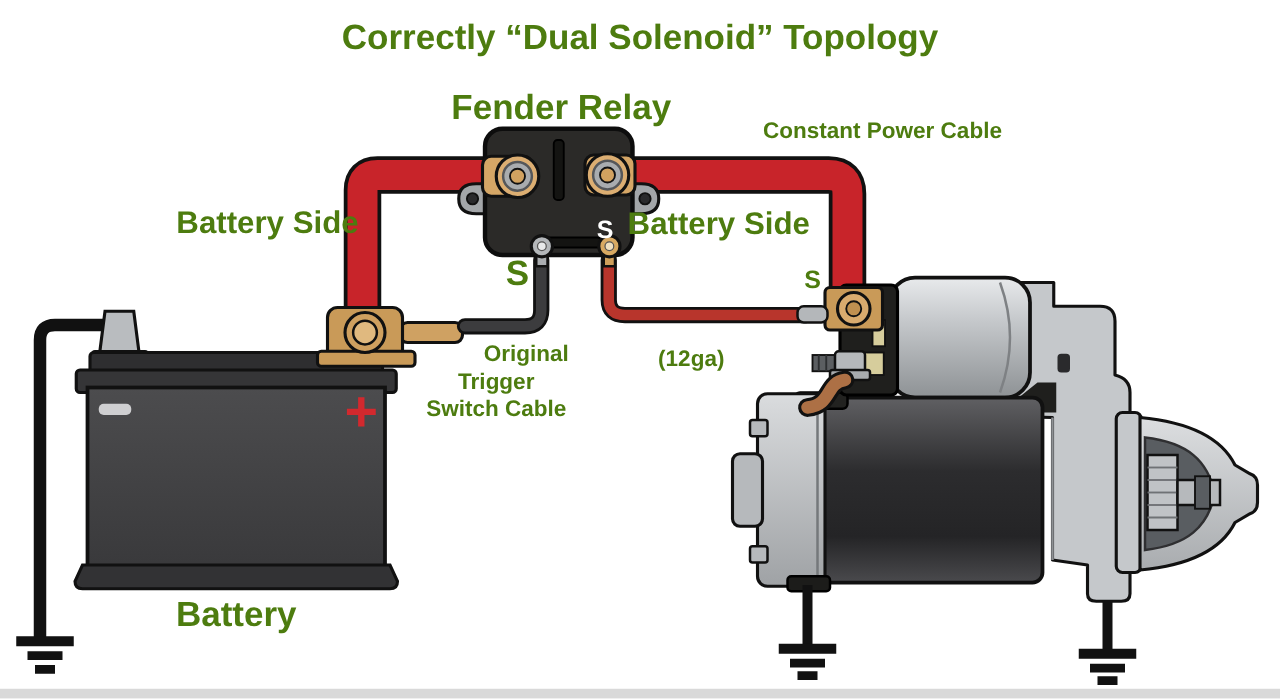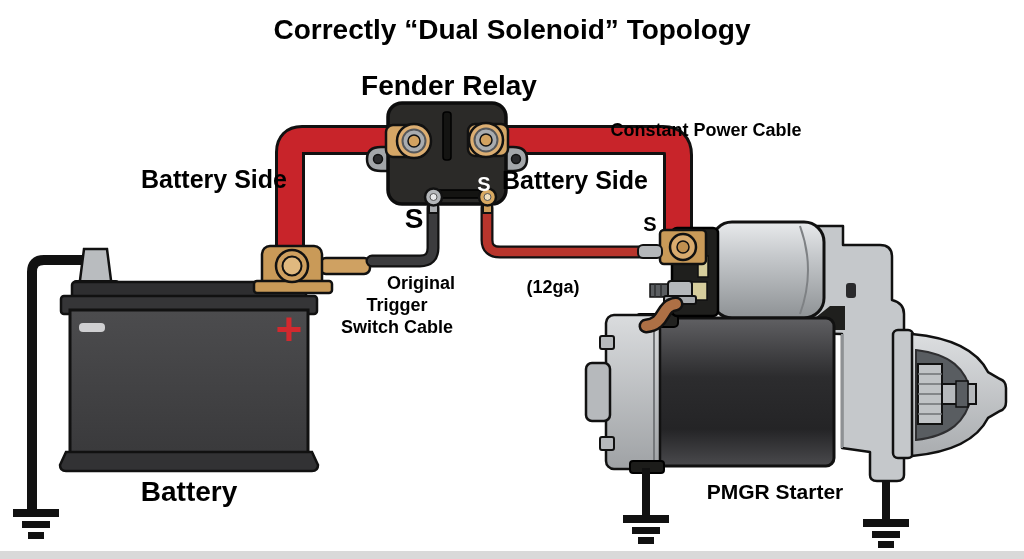--- a/index.html
+++ b/index.html
@@ -1,19 +1,19 @@
 <!DOCTYPE html>
 <html><head>
 <meta charset="utf-8">
 <style>
   html,body{margin:0;padding:0;background:#ffffff;}
   #canvas{position:relative;width:1024px;height:559px;background:#ffffff;overflow:hidden;
           font-family:"Liberation Sans",sans-serif;}
   #diagram-svg{position:absolute;left:0;top:0;}
-  .lbl{position:absolute;font-weight:bold;color:#000000;transform:translate(-50%,-50%);
+  .lbl{position:absolute;font-weight:bold;color:#4d7c0f;transform:translate(-50%,-50%);
        white-space:nowrap;line-height:1;}
   .lbl.white{color:#ffffff;}
   .t-title{font-size:28px;}
   .t-22{font-size:28px;}
   .t-21{font-size:21px;}
   .t-20{font-size:20px;}
   .t-19{font-size:25px;}
   .t-18{font-size:18px;}
 </style>
 </head>
@@ -206,26 +206,25 @@
   <g>
     <rect x="882" y="480" width="8" height="42" fill="#111"></rect>
     <rect x="863" y="519" width="46" height="8" fill="#111"></rect>
     <rect x="872" y="531" width="28" height="7" fill="#111"></rect>
     <rect x="878" y="541" width="16" height="7" fill="#111"></rect>
   </g>
 </svg>
 
 <div class="lbl t-title" style="left:512px;top:30px;">Correctly “Dual Solenoid” Topology</div>
 <div class="lbl t-22" style="left:449px;top:86px;">Fender Relay</div>
-<div class="lbl t-18" style="left:706px;top:130px;text-align:right;">Constant Power Cable</div>
+<div class="lbl t-18" style="left:706px;top:104px;text-align:right;">Constant Power Cable</div>
 <div class="lbl t-19" style="left:214px;top:179px;">Battery Side</div>
 <div class="lbl t-19" style="left:575px;top:180px;">Battery Side</div>
 <div class="lbl t-22" style="left:414px;top:219px;">S</div>
 <div class="lbl t-20 white" style="left:484px;top:184px;">S</div>
 <div class="lbl t-20" style="left:650px;top:224px;">S</div>
 <div class="lbl t-18" style="left:397px;top:283px;margin-left:24px;">Original</div>
 <div class="lbl t-18" style="left:397px;top:305px;">Trigger</div>
 <div class="lbl t-18" style="left:397px;top:327px;">Switch Cable</div>
 <div class="lbl t-18" style="left:553px;top:287px;">(12ga)</div>
 <div class="lbl t-22" style="left:189px;top:492px;">Battery</div>
-<div class="lbl t-21" style="left:775px;top:491px;">PMGR Starter</div>
 
 </div>
 
 </body></html>

